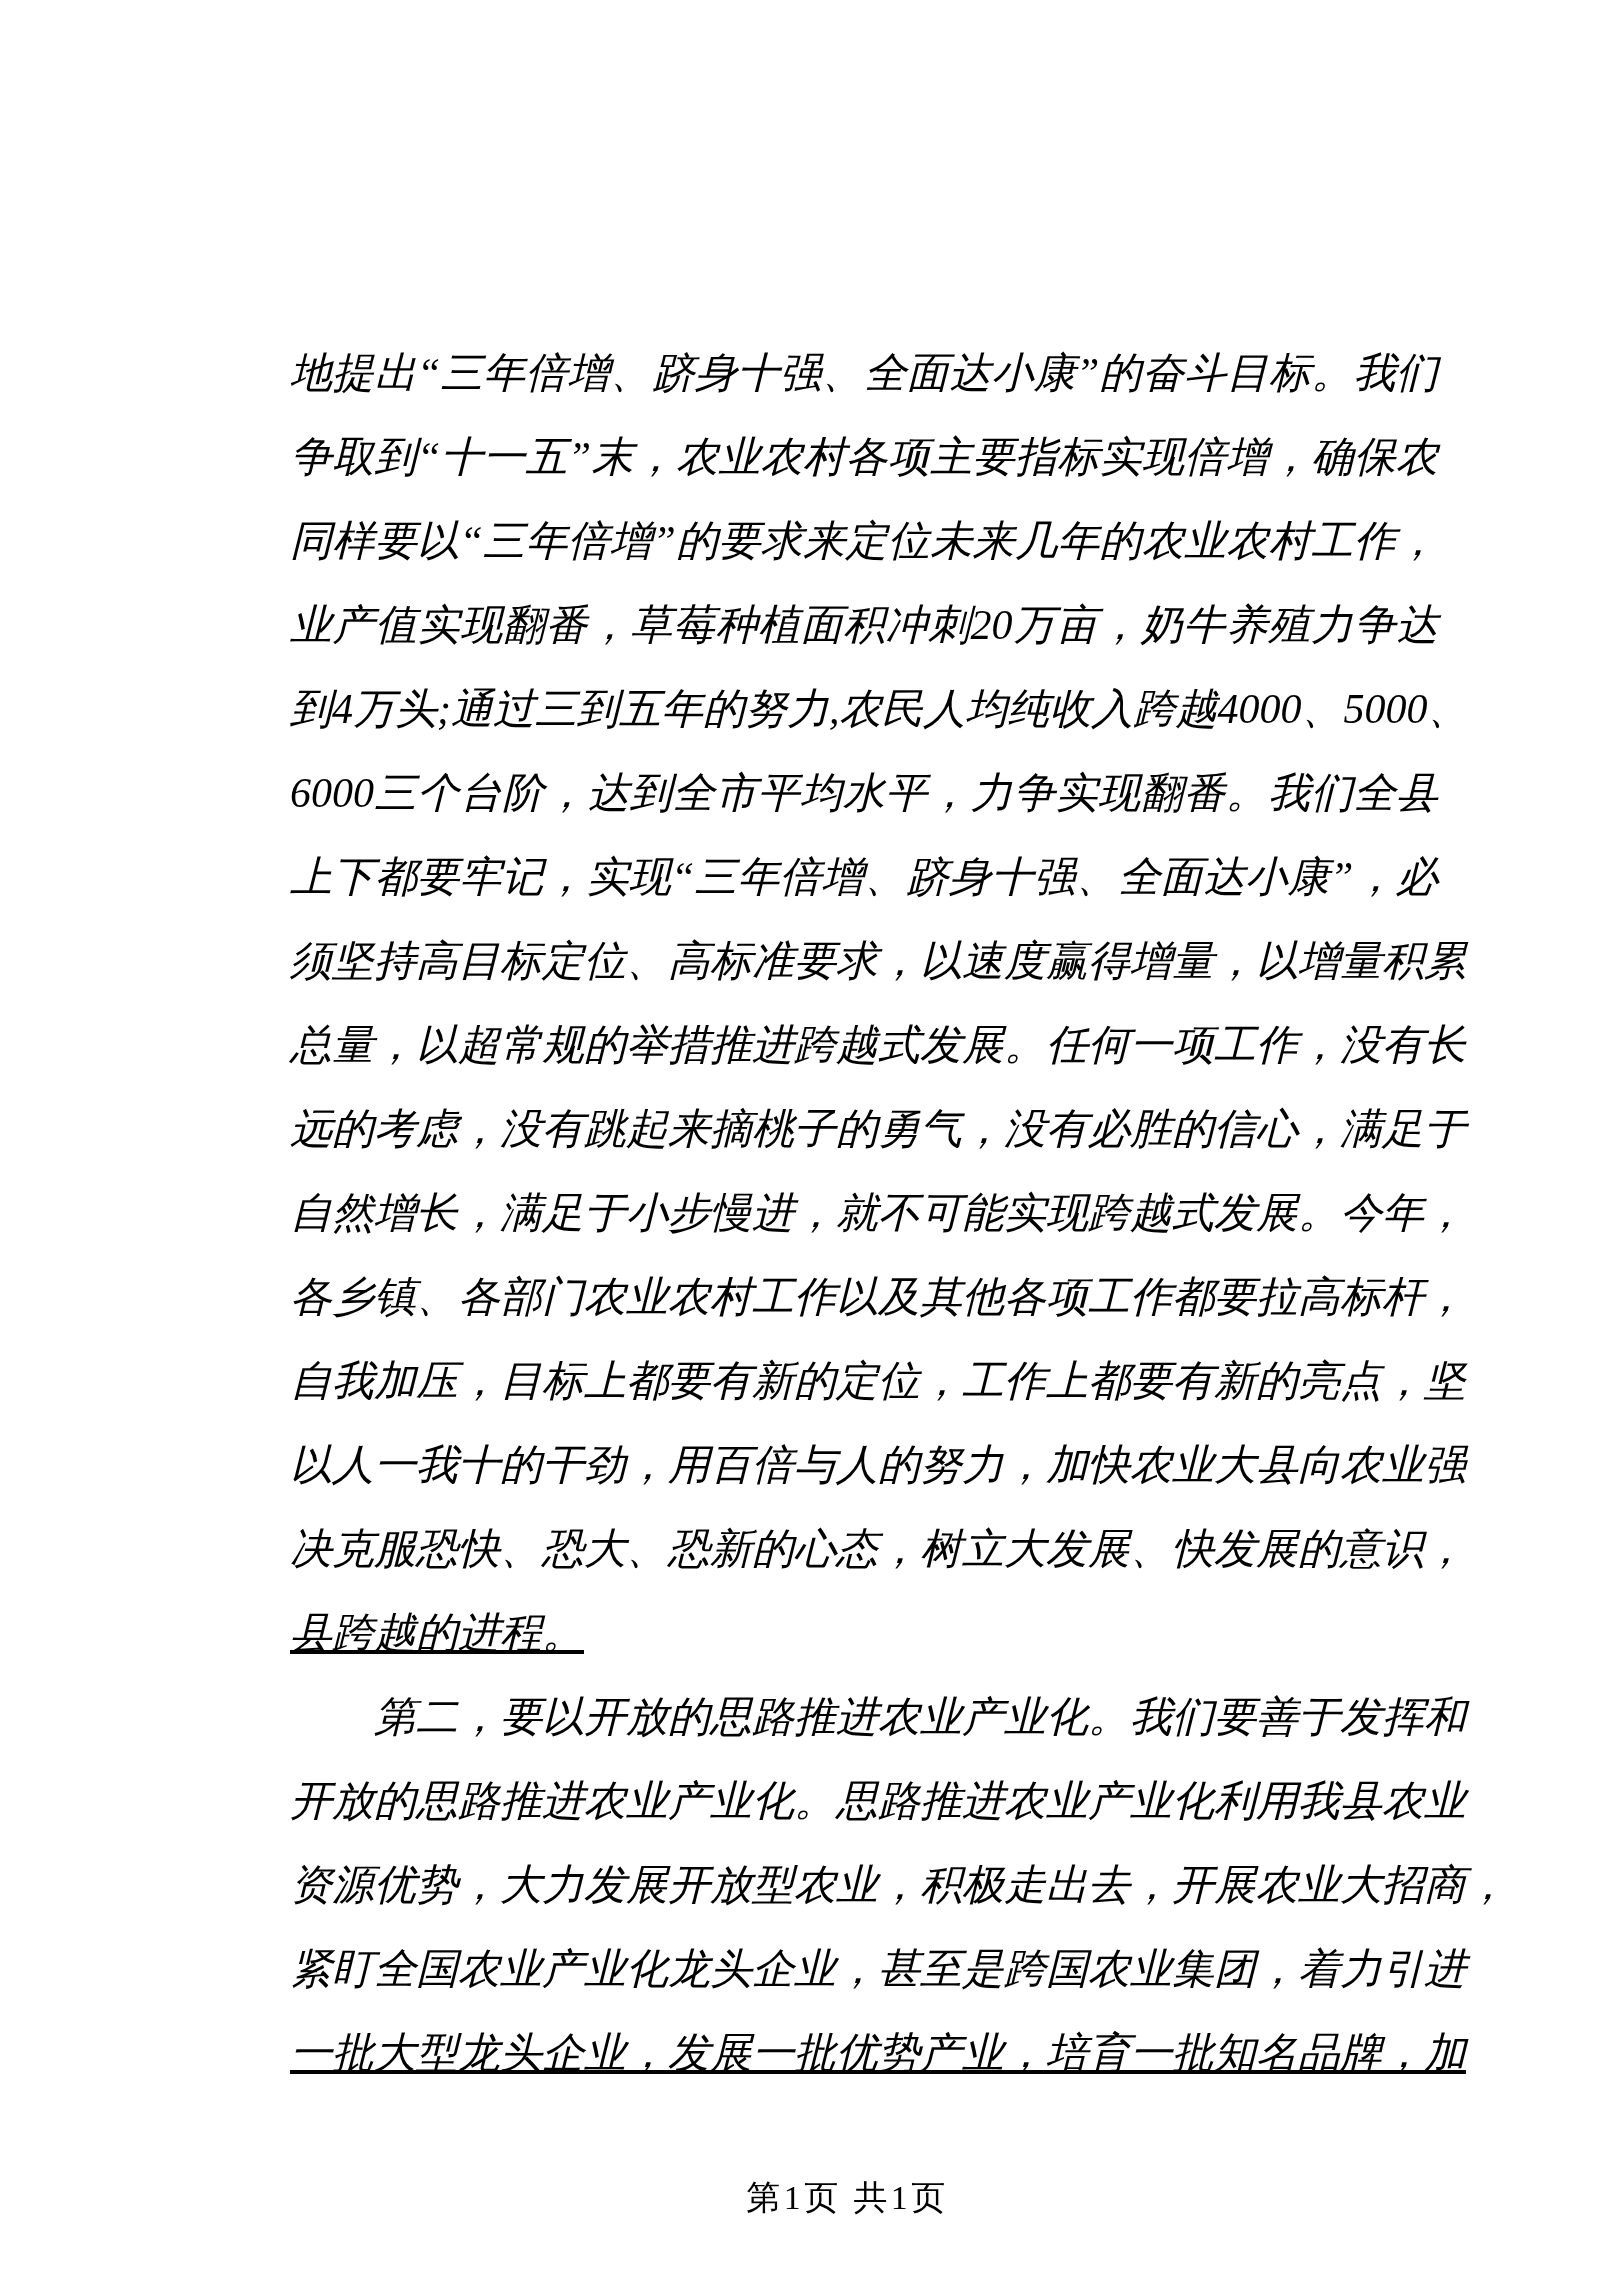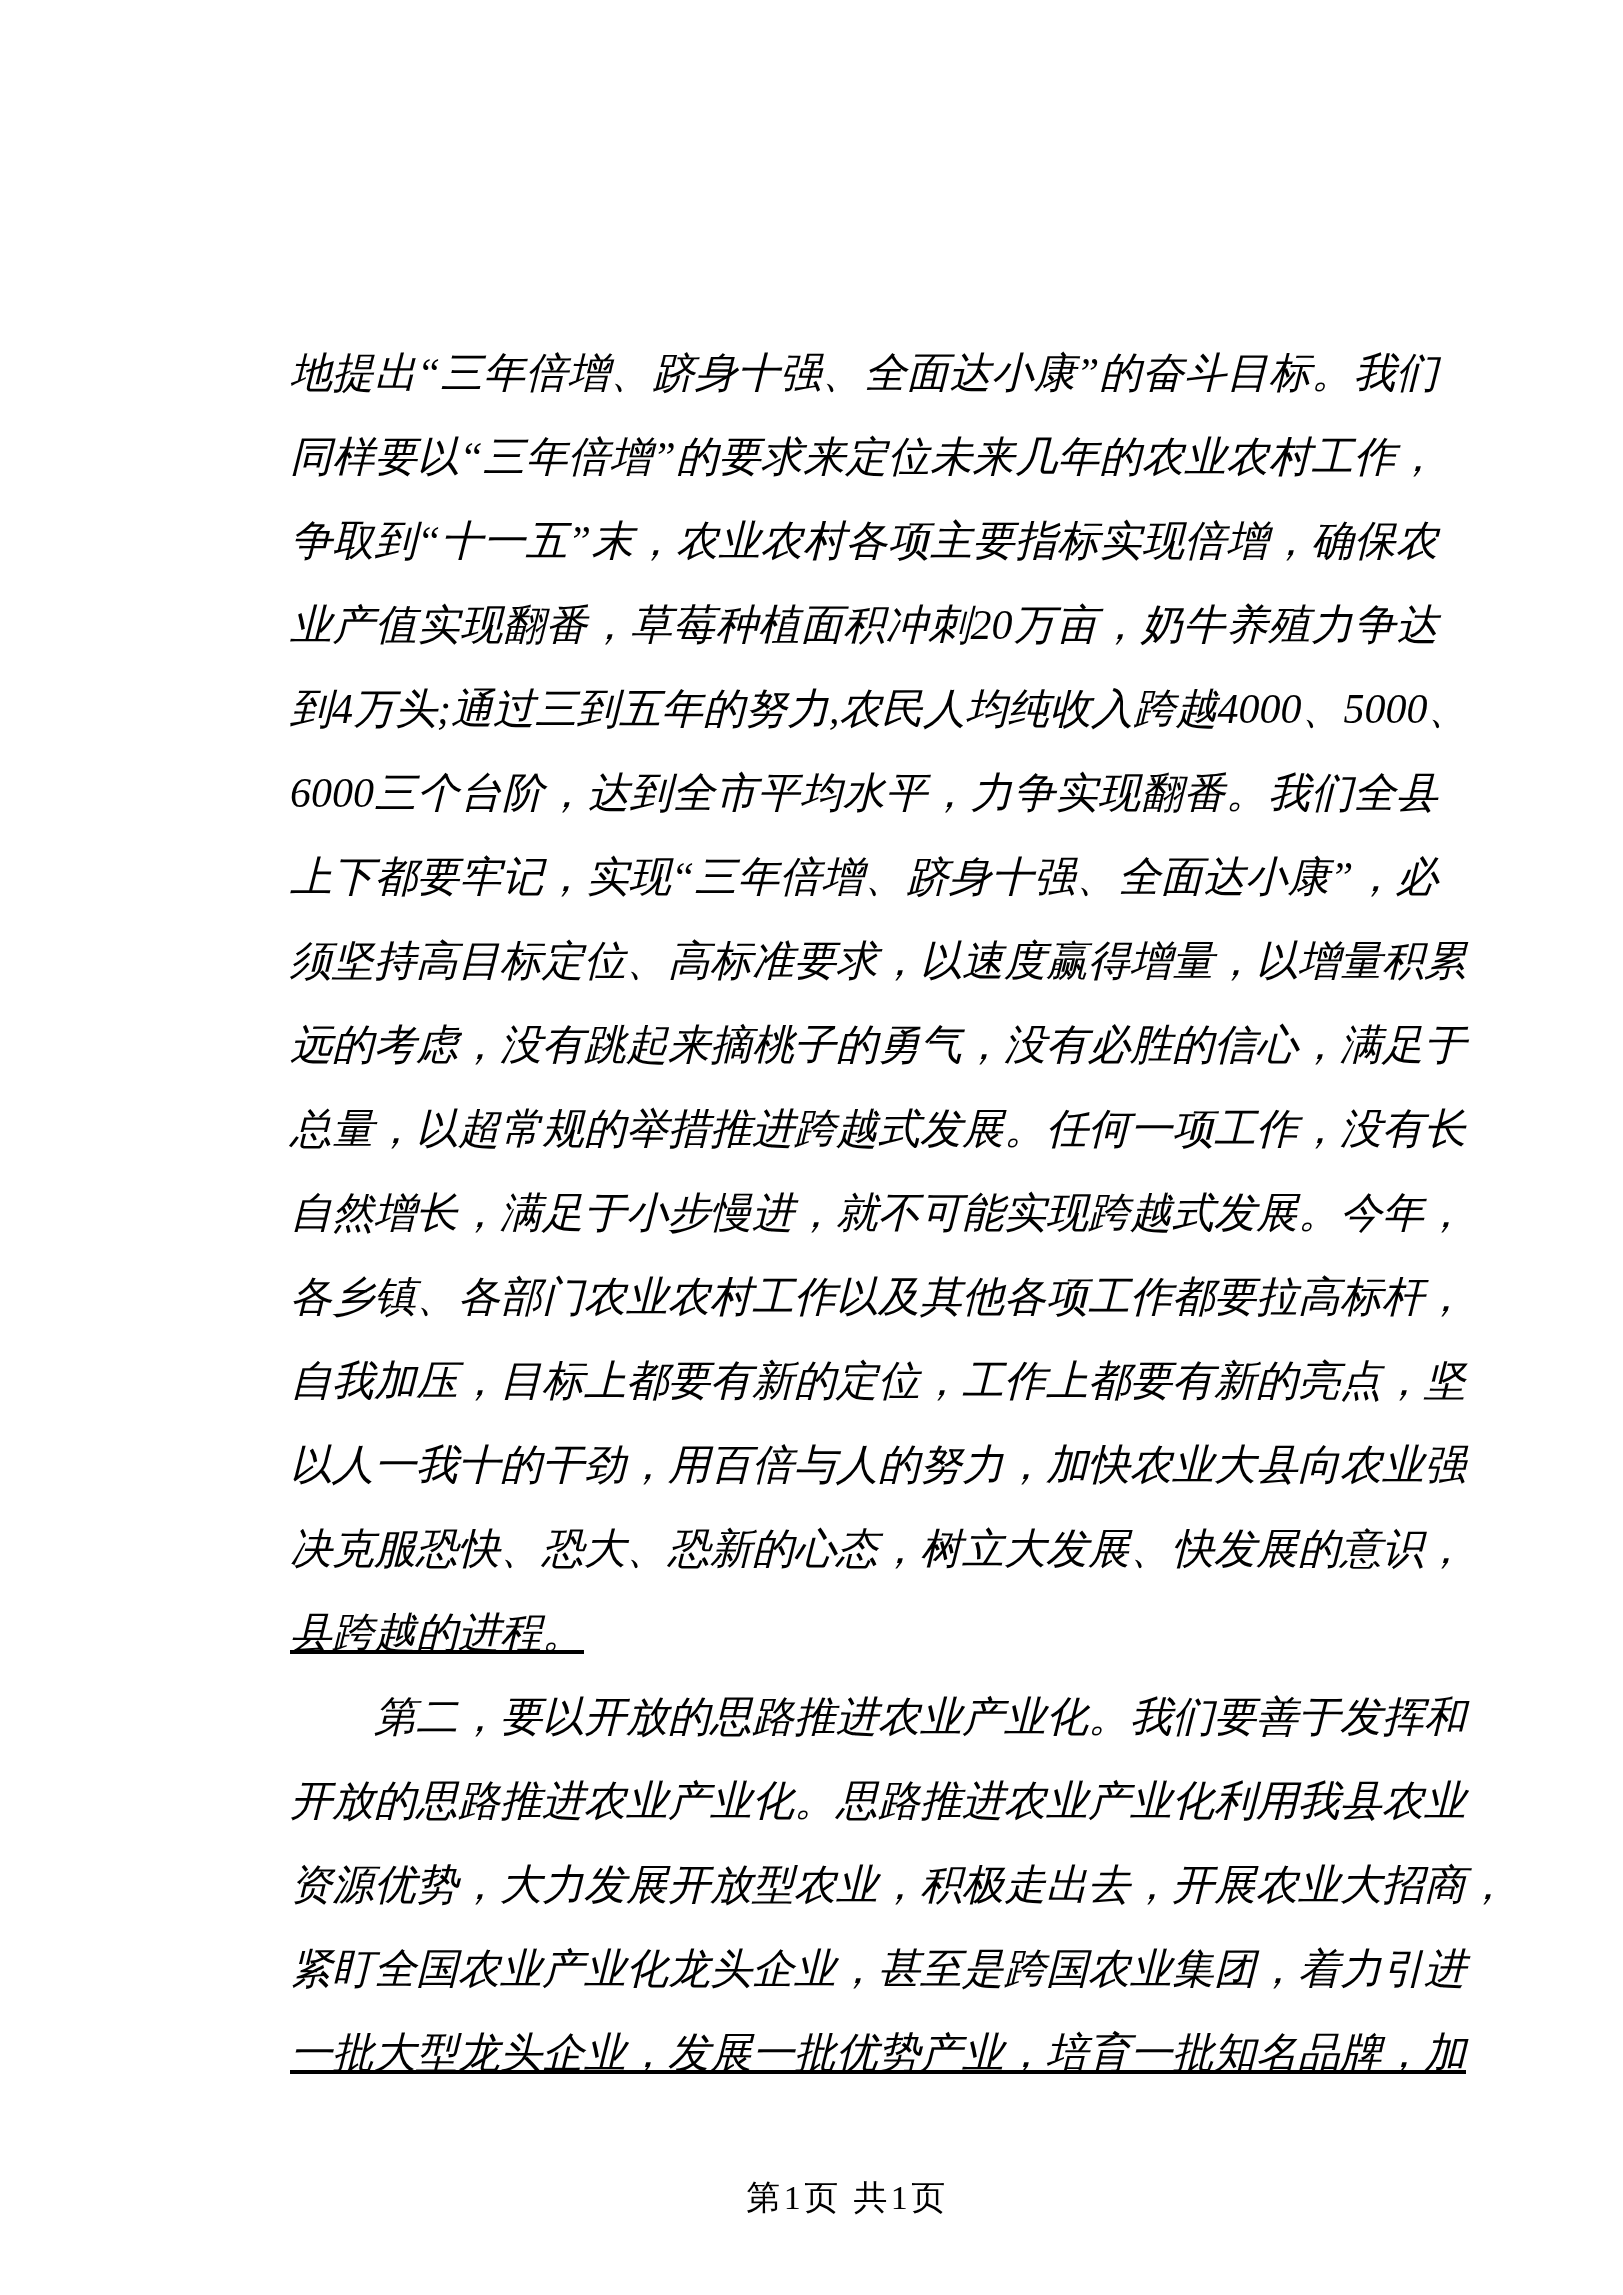--- a/index.html
+++ b/index.html
@@ -53,29 +53,29 @@
     line-height: 50px;
     letter-spacing: 3.4px;
   }
 </style>
 </head>
 <body>
 
 <div class="page">
   <div class="doc-body">
       <div class="text-line">地提出“三年倍增、跻身十强、全面达小康”的奋斗目标。我们</div>
+      <div class="text-line">争取到“十一五”末，农业农村各项主要指标实现倍增，确保农</div>
       <div class="text-line">同样要以“三年倍增”的要求来定位未来几年的农业农村工作，</div>
-      <div class="text-line">争取到“十一五”末，农业农村各项主要指标实现倍增，确保农</div>
       <div class="text-line">业产值实现翻番，草莓种植面积冲刺20万亩，奶牛养殖力争达</div>
       <div class="text-line">到4万头;通过三到五年的努力,农民人均纯收入跨越4000、5000、</div>
       <div class="text-line">6000三个台阶，达到全市平均水平，力争实现翻番。我们全县</div>
       <div class="text-line">上下都要牢记，实现“三年倍增、跻身十强、全面达小康”，必</div>
       <div class="text-line">须坚持高目标定位、高标准要求，以速度赢得增量，以增量积累</div>
+      <div class="text-line">总量，以超常规的举措推进跨越式发展。任何一项工作，没有长</div>
       <div class="text-line">远的考虑，没有跳起来摘桃子的勇气，没有必胜的信心，满足于</div>
-      <div class="text-line">总量，以超常规的举措推进跨越式发展。任何一项工作，没有长</div>
       <div class="text-line">自然增长，满足于小步慢进，就不可能实现跨越式发展。今年，</div>
       <div class="text-line">各乡镇、各部门农业农村工作以及其他各项工作都要拉高标杆，</div>
       <div class="text-line">自我加压，目标上都要有新的定位，工作上都要有新的亮点，坚</div>
       <div class="text-line">以人一我十的干劲，用百倍与人的努力，加快农业大县向农业强</div>
       <div class="text-line">决克服恐快、恐大、恐新的心态，树立大发展、快发展的意识，</div>
       <div class="text-line para-last">县跨越的进程。</div>
       <div class="text-line indent">第二，要以开放的思路推进农业产业化。我们要善于发挥和</div>
       <div class="text-line">开放的思路推进农业产业化。思路推进农业产业化利用我县农业</div>
       <div class="text-line">资源优势，大力发展开放型农业，积极走出去，开展农业大招商，</div>
       <div class="text-line">紧盯全国农业产业化龙头企业，甚至是跨国农业集团，着力引进</div>

